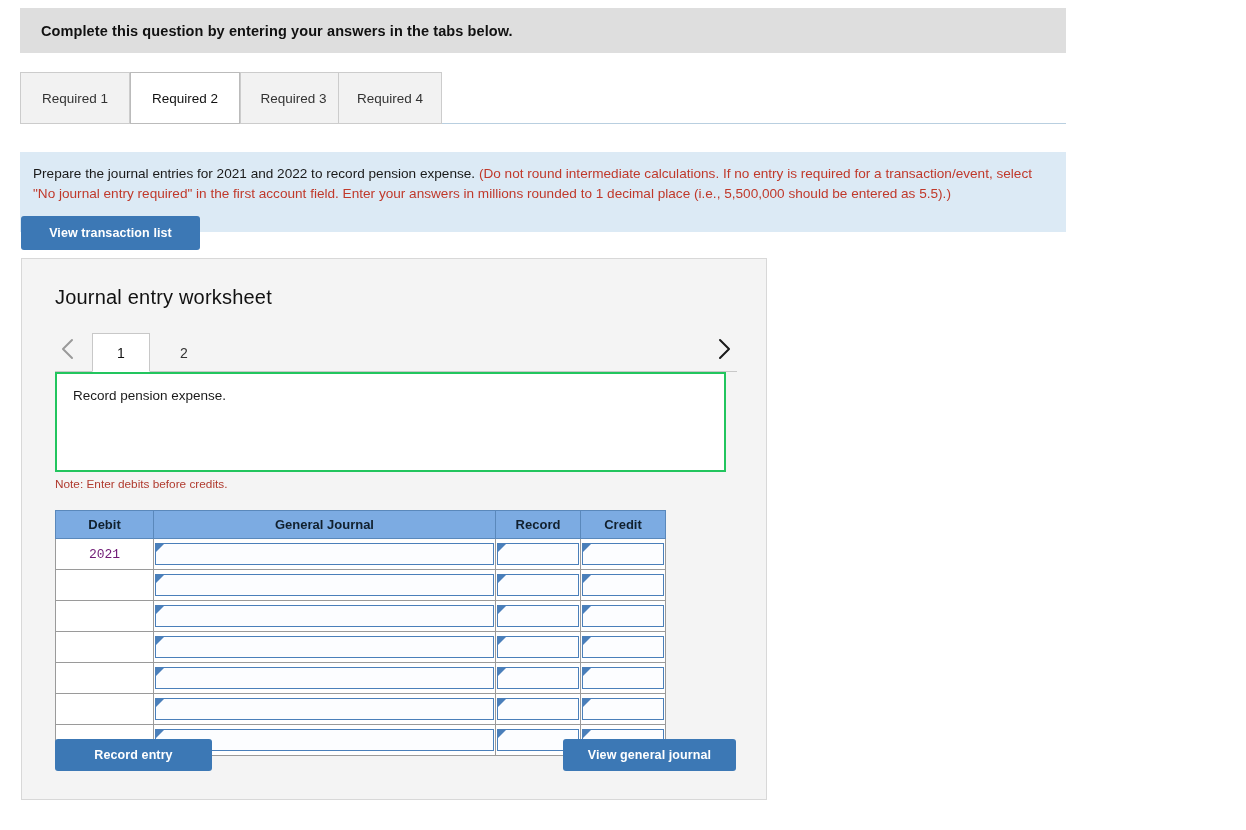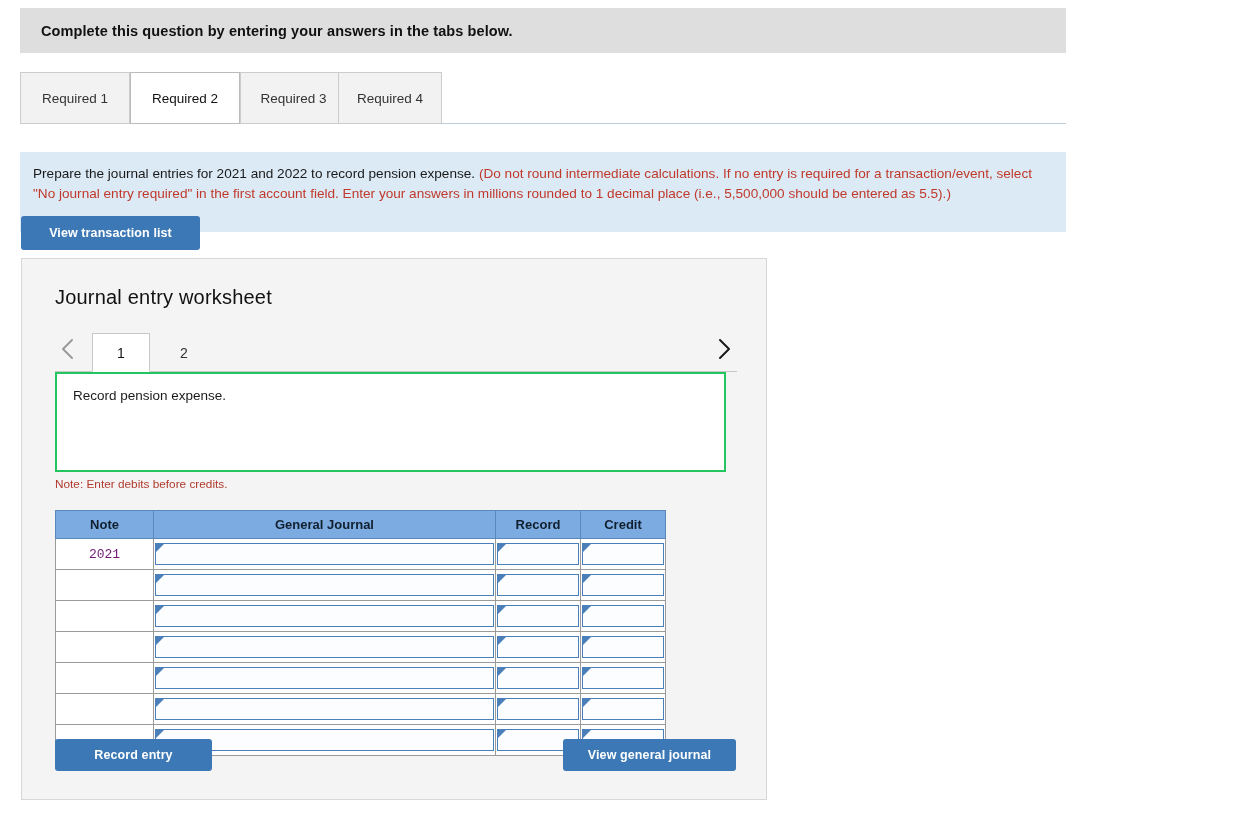--- a/index.html
+++ b/index.html
@@ -379,21 +379,21 @@
 
     <table class="jtable">
       <colgroup>
         <col class="col-year">
         <col class="col-gj">
         <col class="col-debit">
         <col class="col-credit">
       </colgroup>
       <thead>
         <tr>
-          <th>Note</th>
+          <th>Debit</th>
           <th>General Journal</th>
           <th>Record</th>
           <th>Credit</th>
         </tr>
       </thead>
       <tbody>
         <tr>
           <td class="year-cell">2021</td>
           <td class="input-cell">
             <div class="cell-input"></div>

